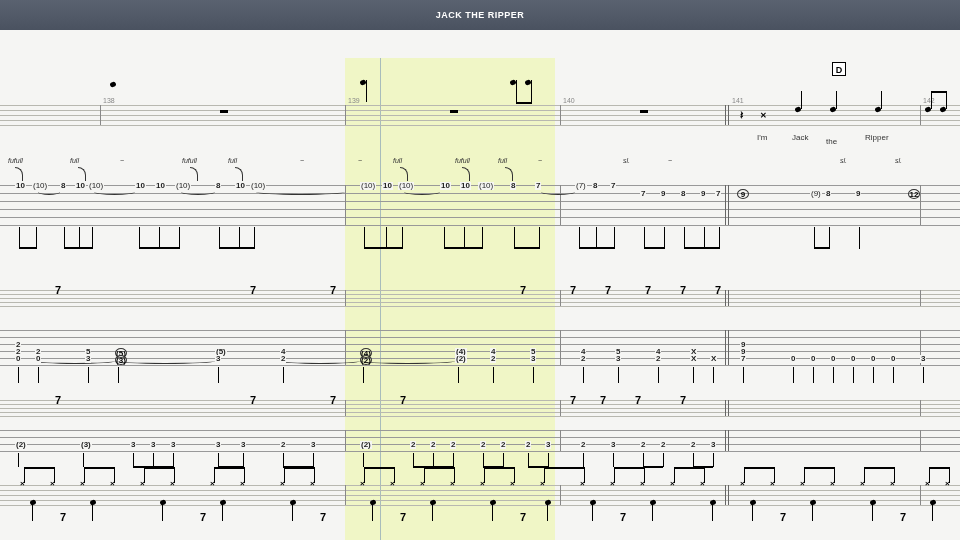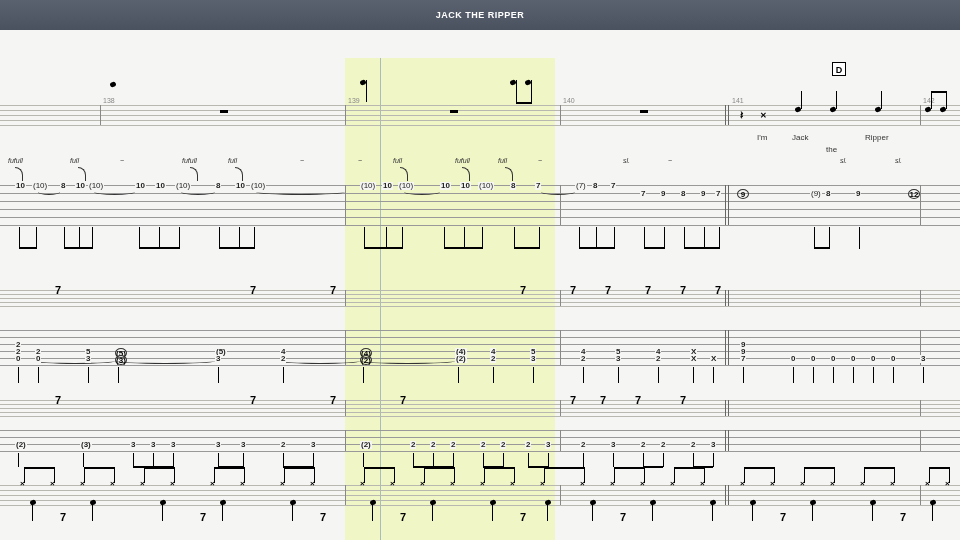--- a/index.html
+++ b/index.html
@@ -230,21 +230,21 @@
     <div class="notehead" style="left:875px;top:2px"></div>
     <div class="stem" style="left:881px;top:-14px;height:18px"></div>
     <div class="notehead" style="left:925px;top:2px"></div>
     <div class="notehead" style="left:940px;top:2px"></div>
     <div class="stem" style="left:931px;top:-14px;height:18px"></div>
     <div class="stem" style="left:946px;top:-14px;height:18px"></div>
     <div class="beam" style="left:931px;top:-14px;width:16px"></div>
 
     <div class="lyric" style="left:757px;top:28px">I'm</div>
     <div class="lyric" style="left:792px;top:28px">Jack</div>
-    <div class="lyric" style="left:826px;top:40px">the</div>
+    <div class="lyric" style="left:826px;top:32px">the</div>
     <div class="lyric" style="left:865px;top:28px">Ripper</div>
   </div>
 
   <div class="staff-group" style="top:155px">
     <div class="tab-line" style="top:0"></div>
     <div class="tab-line" style="top:8px"></div>
     <div class="tab-line" style="top:16px"></div>
     <div class="tab-line" style="top:24px"></div>
     <div class="tab-line" style="top:32px"></div>
     <div class="tab-line" style="top:40px"></div>

